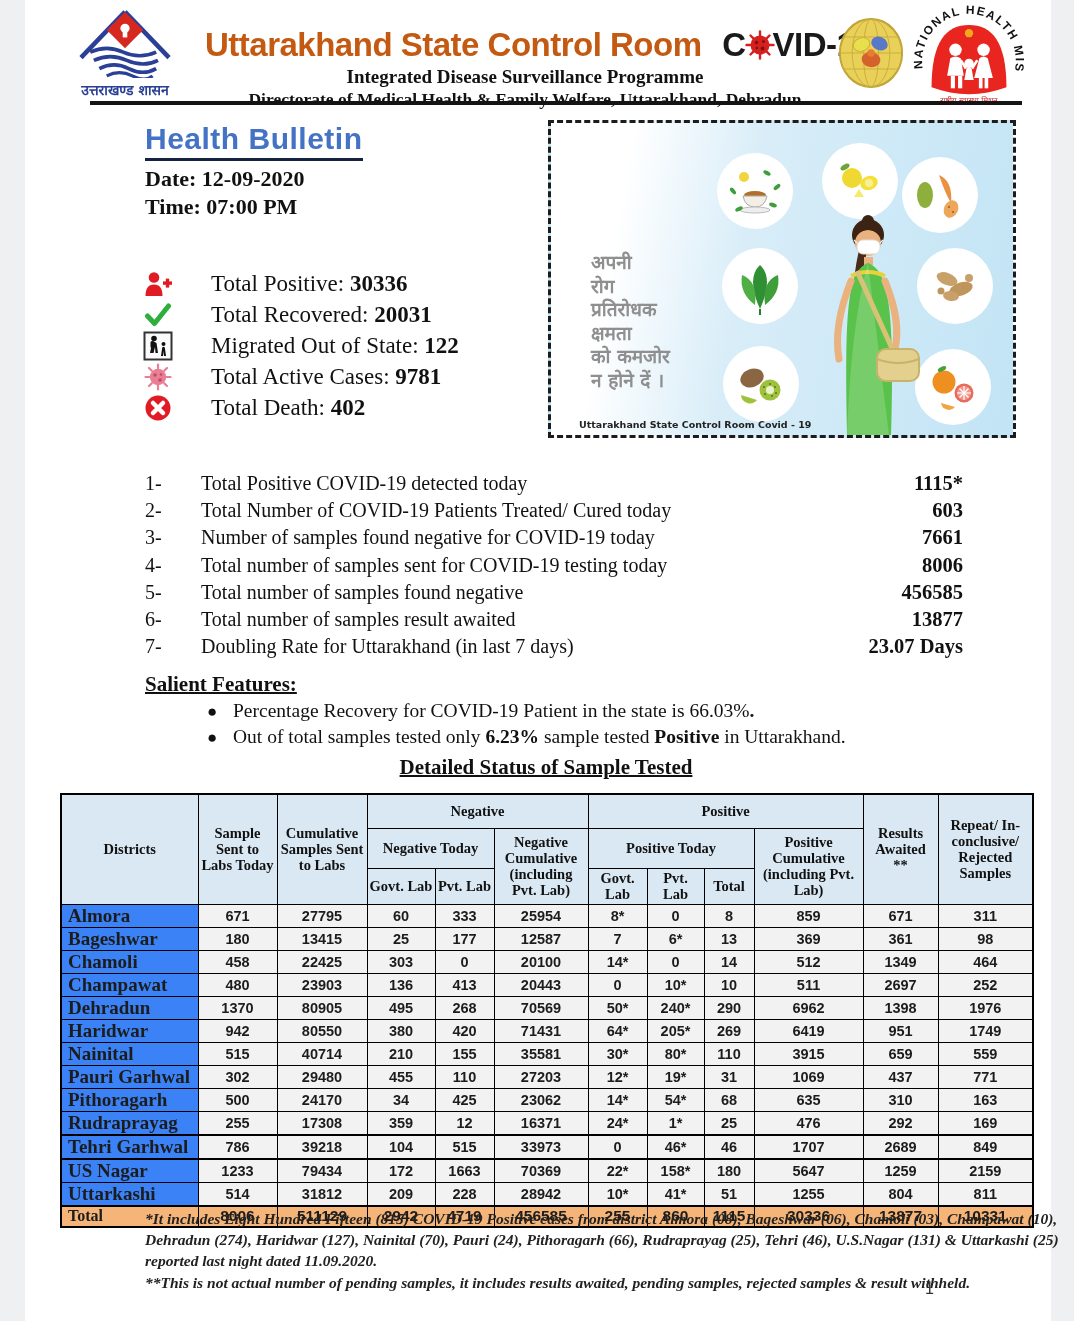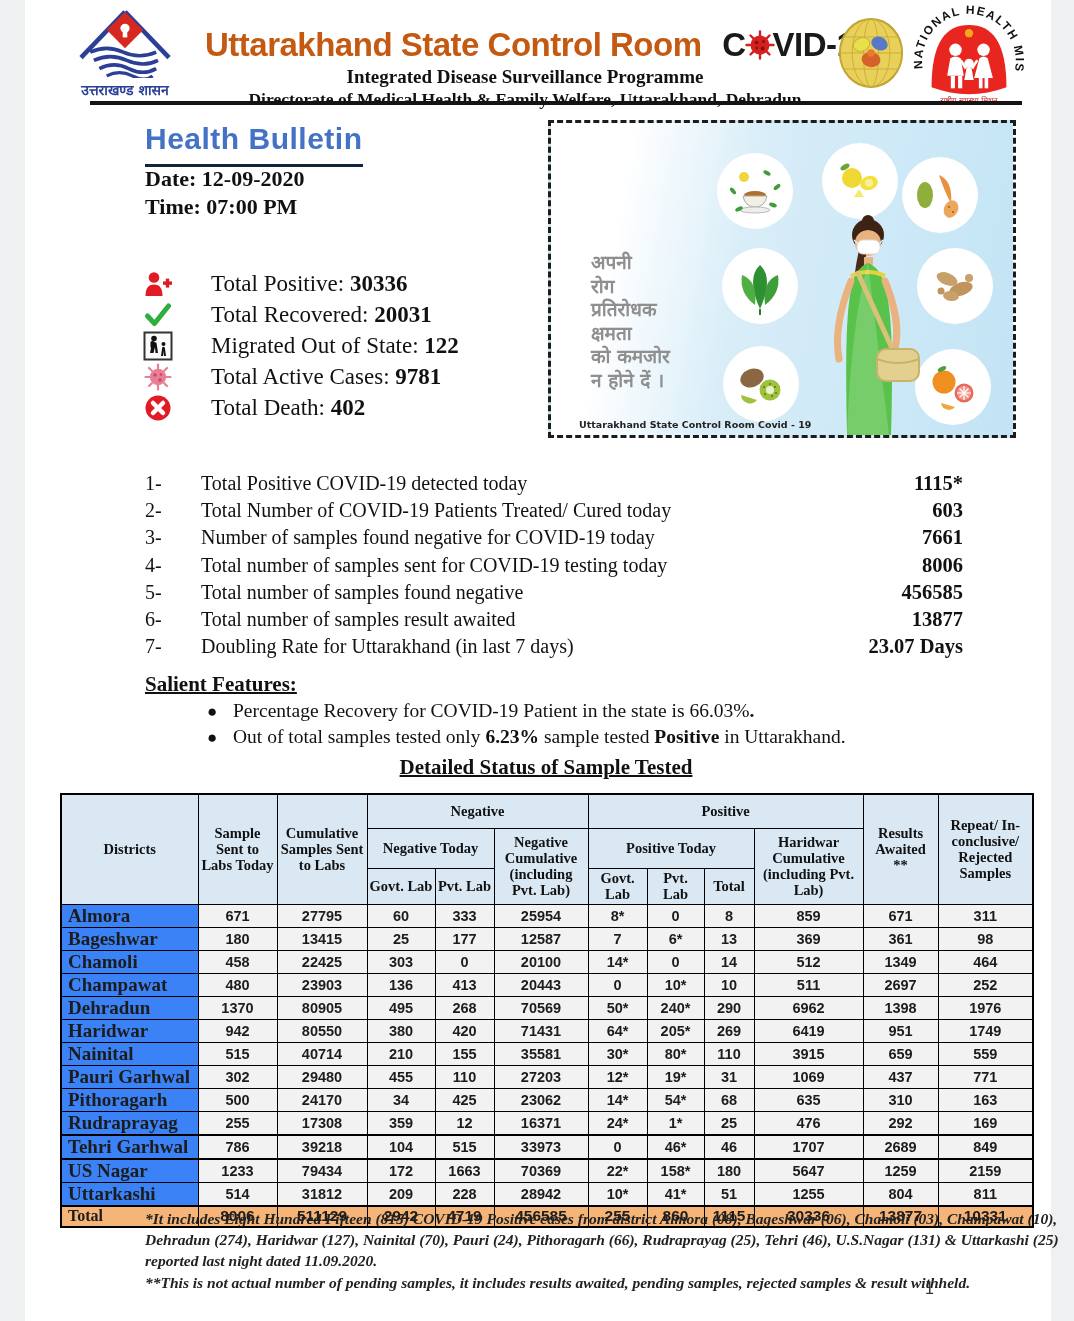--- a/index.html
+++ b/index.html
@@ -26,21 +26,21 @@
   .covid-word svg{margin:0 -2px 0 -1px;}
   .subtitle1{font-size:19px;font-weight:bold;margin-top:2px;}
   .subtitle2{font-size:17.5px;font-weight:bold;margin-top:1px;}
   .gold-logo{position:absolute;left:813px;top:16px;}
   .nhm-logo{position:absolute;left:885px;top:2px;}
   
   .hb-title{
     position:absolute;left:120px;top:122px;
     font-family:"Liberation Sans","DejaVu Sans",sans-serif;
     font-size:30px;font-weight:bold;color:#4472c4;
-    border-bottom:3px solid #16233f;padding-bottom:8px;letter-spacing:0.5px;
+    border-bottom:3px solid #16233f;padding-bottom:2px;letter-spacing:0.5px;
   }
   .hb-date{position:absolute;left:120px;top:166px;font-size:22px;font-weight:bold;}
   .hb-time{position:absolute;left:120px;top:194px;font-size:22px;font-weight:bold;}
   .stats{position:absolute;left:116px;top:268px;width:430px;}
   .stat-row{display:flex;align-items:center;height:31px;}
   .stat-icon{width:34px;height:30px;flex:0 0 34px;display:flex;align-items:center;justify-content:center;}
   .stat-text{margin-left:36px;font-size:23px;white-space:nowrap;}
   .stat-text b{font-weight:bold;}
   
   .poster{
@@ -452,21 +452,21 @@
         <th rowspan="3" class="vtop">Cumulative Samples Sent to Labs</th>
         <th colspan="3">Negative</th>
         <th colspan="4">Positive</th>
         <th rowspan="3" class="vtop"><span>Results Awaited</span><br><span>**</span></th>
         <th rowspan="3" class="vtop">Repeat/ In-conclusive/ Rejected Samples</th>
       </tr>
       <tr class="r2">
         <th colspan="2" class="green">Negative Today</th>
         <th rowspan="2" class="green">Negative Cumulative (including Pvt. Lab)</th>
         <th colspan="3" class="orange">Positive Today</th>
-        <th rowspan="2" class="orange">Haridwar Cumulative (including Pvt. Lab)</th>
+        <th rowspan="2" class="orange">Positive Cumulative (including Pvt. Lab)</th>
       </tr>
       <tr class="r3">
         <th class="green">Govt. Lab</th>
         <th class="green">Pvt. Lab</th>
         <th class="orange">Govt. Lab</th>
         <th class="orange">Pvt. Lab</th>
         <th class="orange">Total</th>
       </tr>
     </thead>
     <tbody>

